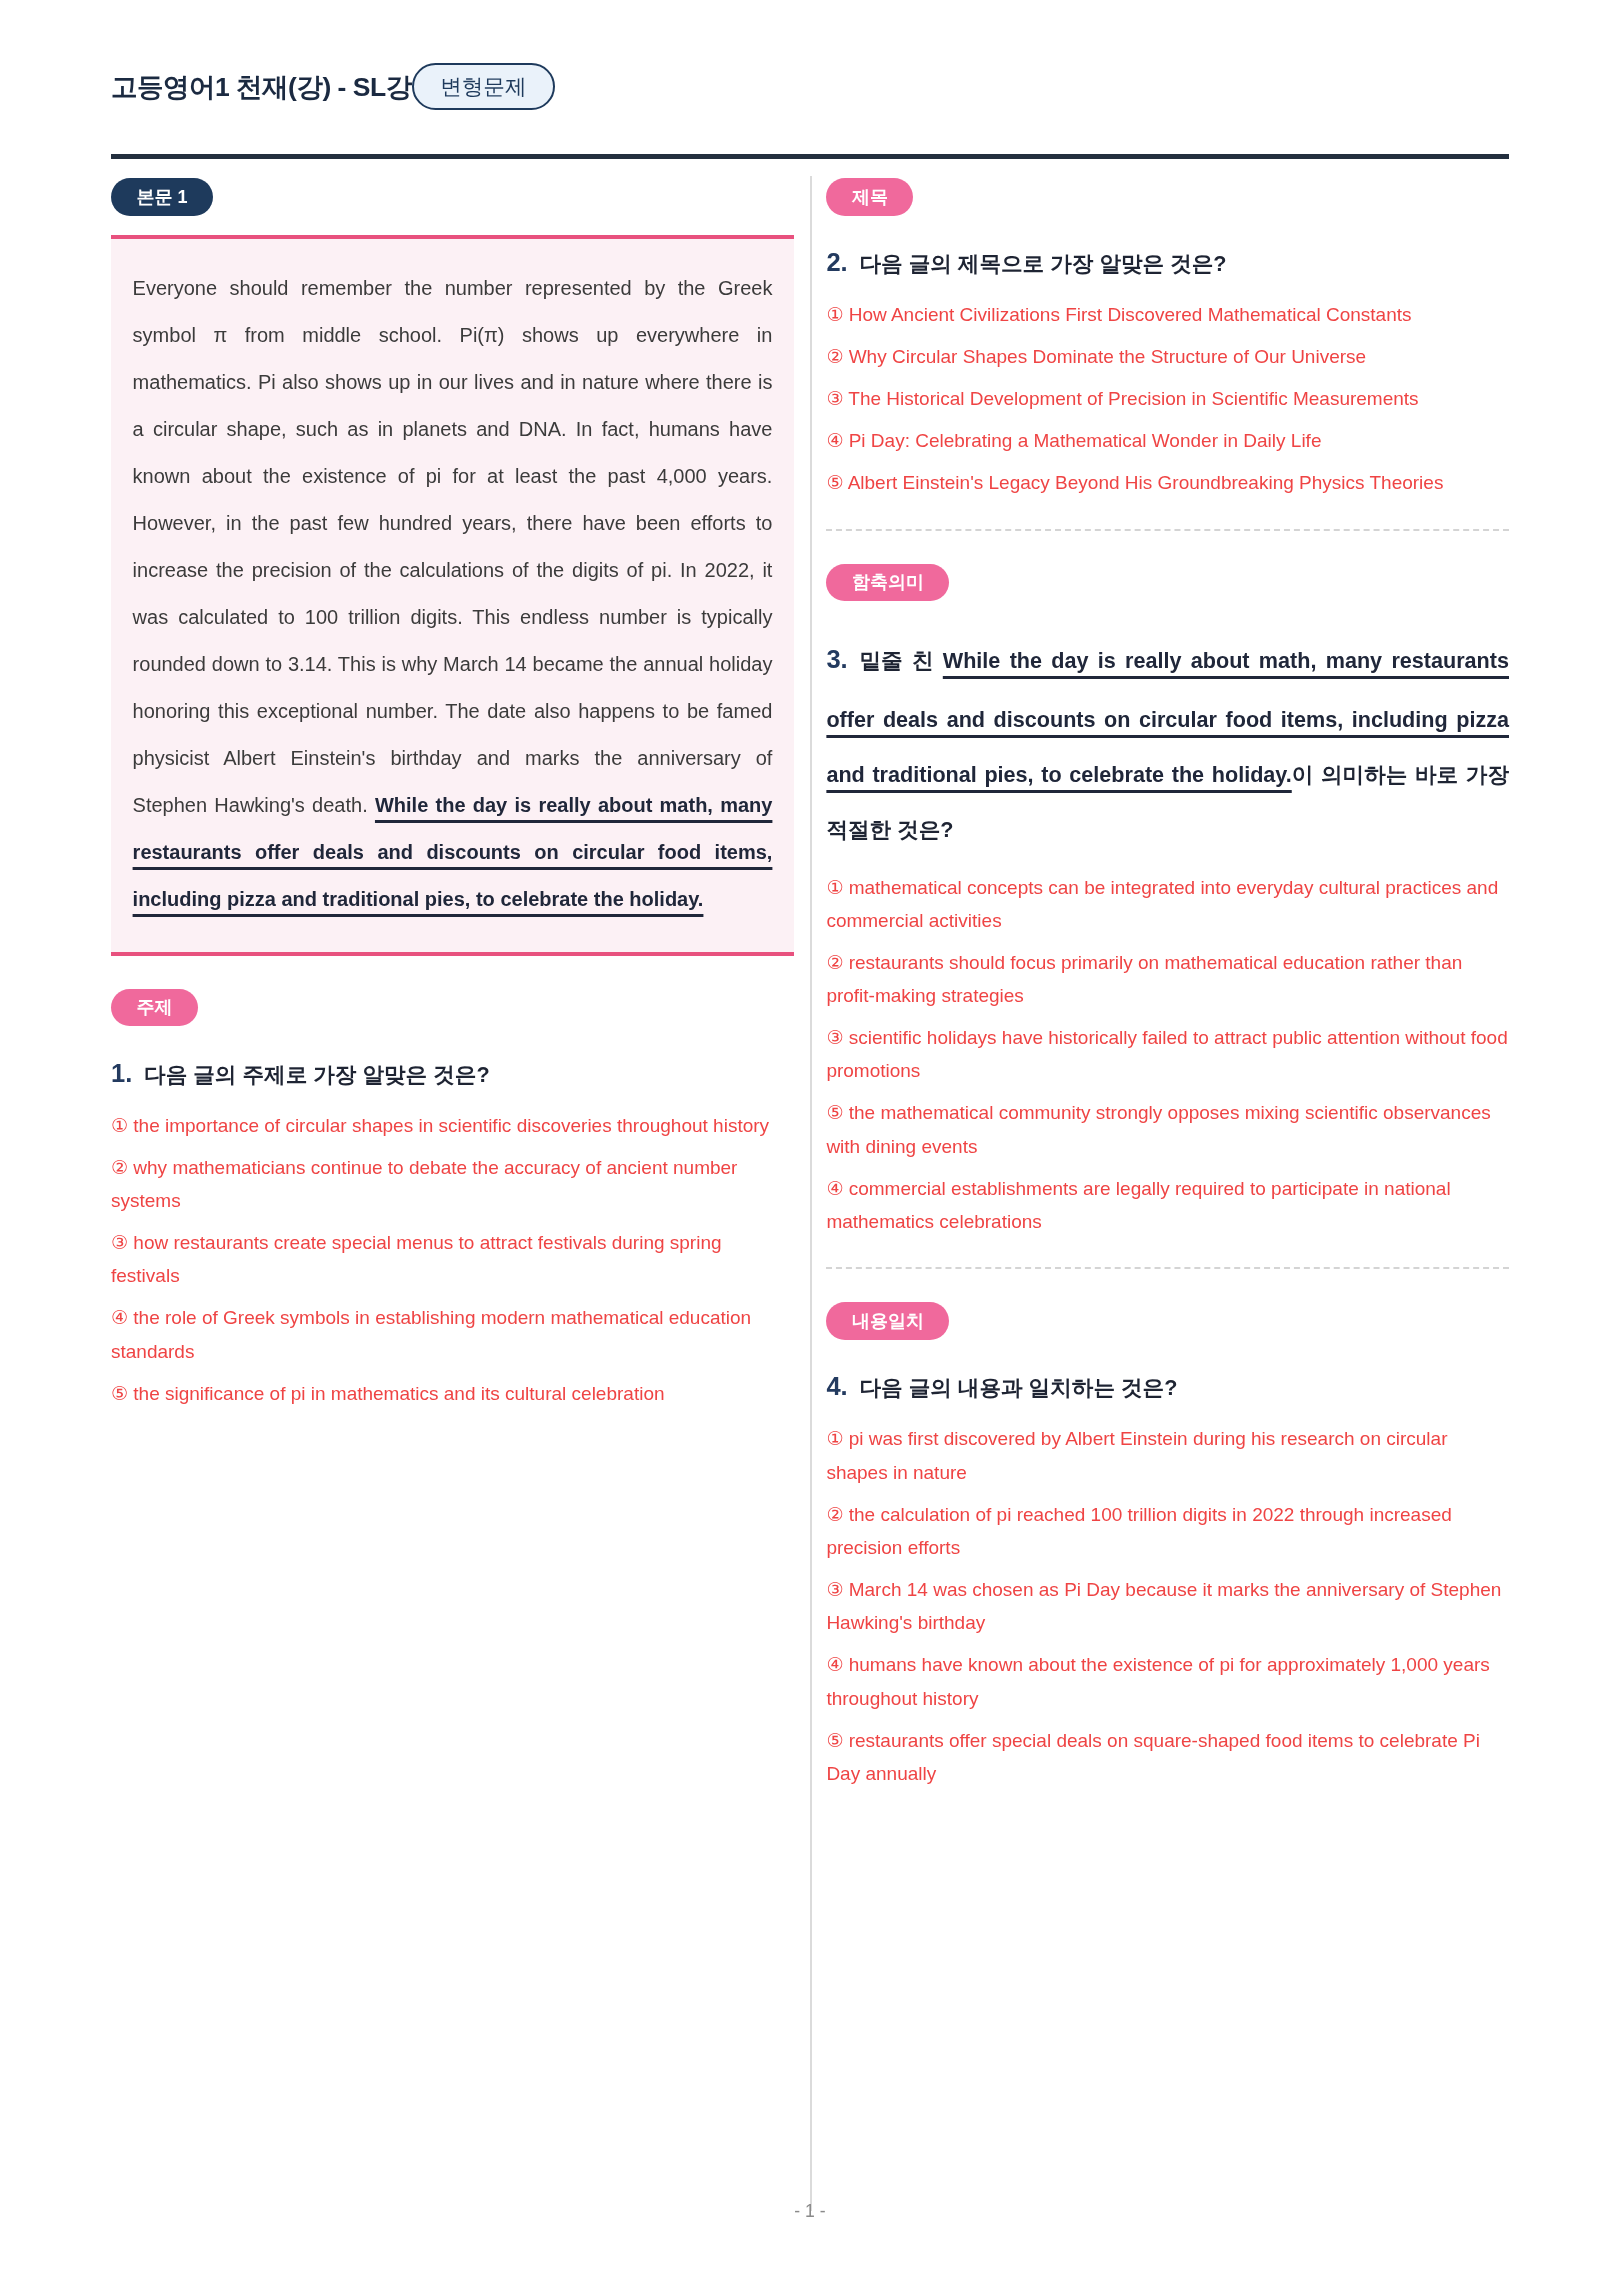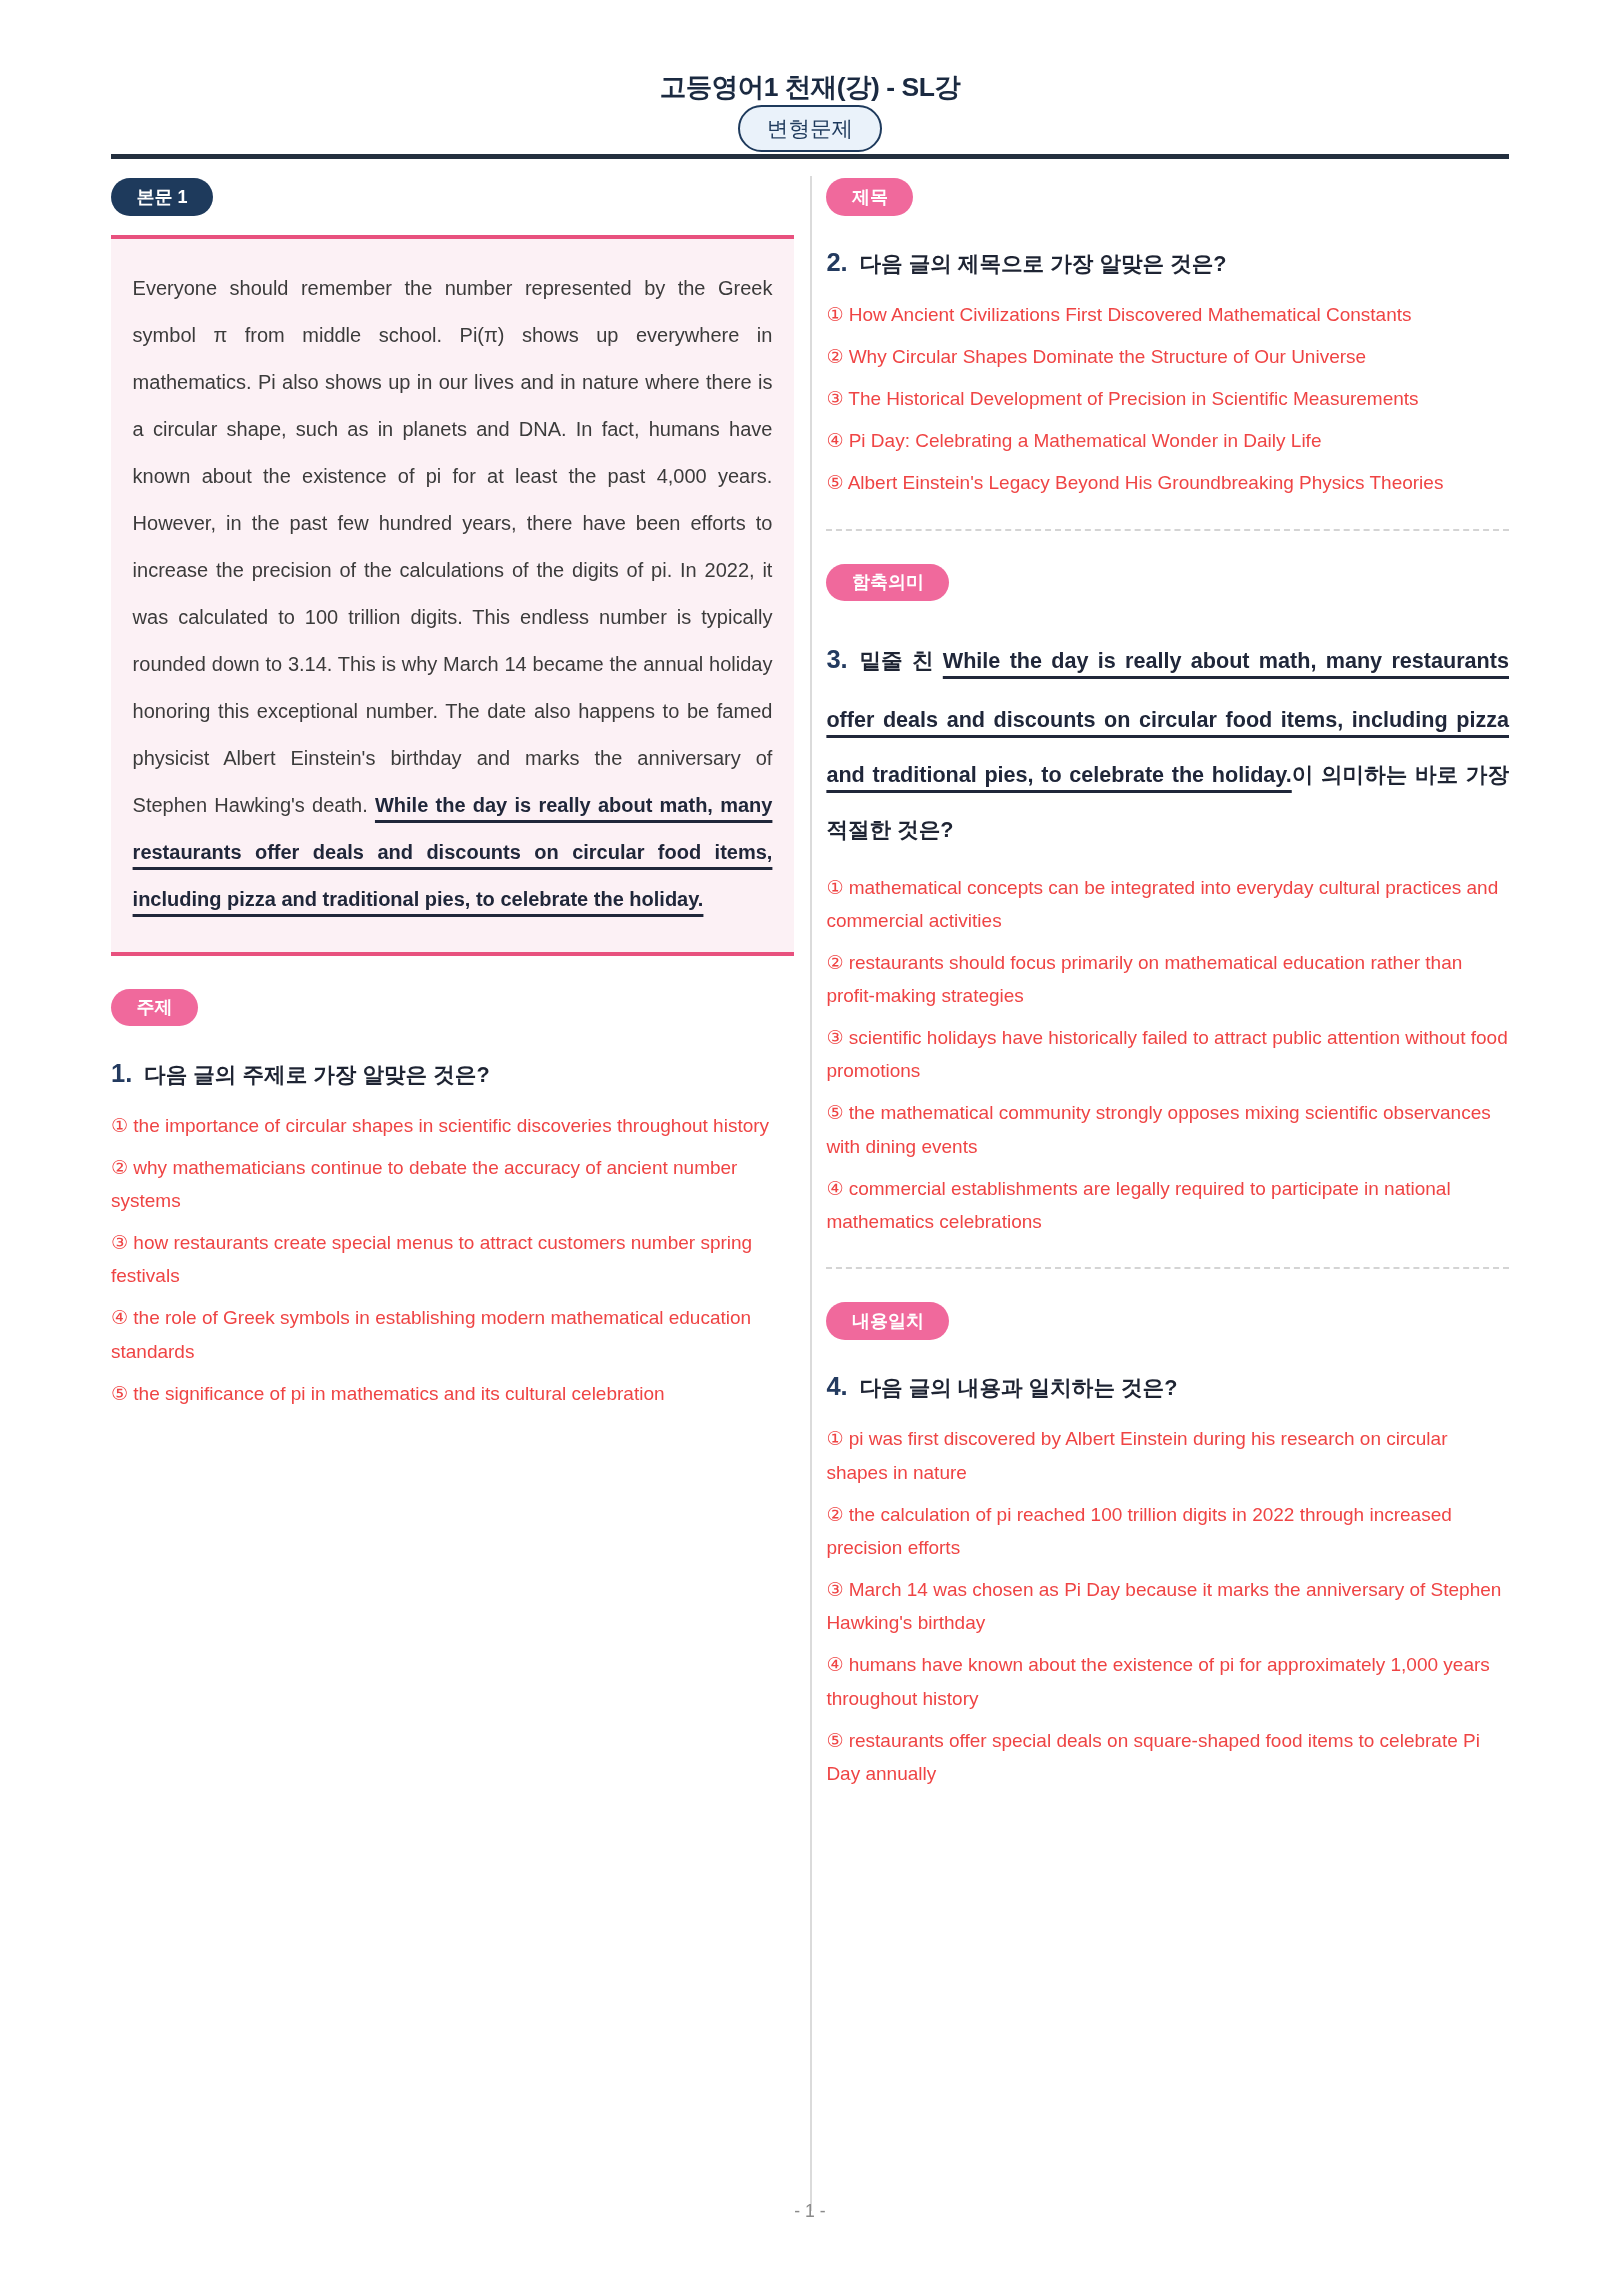--- a/index.html
+++ b/index.html
@@ -8,24 +8,23 @@
     position: relative;
     width: 1620px;
     height: 2293px;
     background: #ffffff;
     font-family: "Liberation Sans", "DejaVu Sans", sans-serif;
     overflow: hidden;
   }
   
   .header-row {
     position: absolute;
-    left: 111px; right: 111px; top: 69px;
+    left: 111px; right: 111px; top: 52px;
     display: flex; align-items: center; justify-content: flex-start;
     height: 69px;
-    flex-direction: column;
   }
   .header-title {
     font-size: 26.5px; font-weight: bold; color: #1B2A41; letter-spacing: -0.5px;
   }
   .header-badge {
     border: 2.9px solid #1E3A5C; background: #EAF2FA; color: #1E3A5C;
     font-size: 21.6px; font-weight: normal; padding: 10.8px 26.5px; border-radius: 979px;
     line-height: 1;
   }
   .header-rule {
@@ -102,21 +101,21 @@
 
       <div style="margin-top:33px;">
         <span class="badge badge-pink">주제</span>
       </div>
       <div class="q-head">
         <span class="q-num">1.</span><span>다음 글의 주제로 가장 알맞은 것은?</span>
       </div>
       <div class="options">
         <div class="option">① the importance of circular shapes in scientific discoveries throughout history</div>
         <div class="option">② why mathematicians continue to debate the accuracy of ancient number systems</div>
-        <div class="option">③ how restaurants create special menus to attract customers number spring festivals</div>
+        <div class="option">③ how restaurants create special menus to attract festivals during spring festivals</div>
         <div class="option">④ the role of Greek symbols in establishing modern mathematical education standards</div>
         <div class="option">⑤ the significance of pi in mathematics and its cultural celebration</div>
       </div>
     </div>
 
     <div class="col-divider"></div>
 
     <div class="col-right">
       <div class="spacer-top"></div>
 

